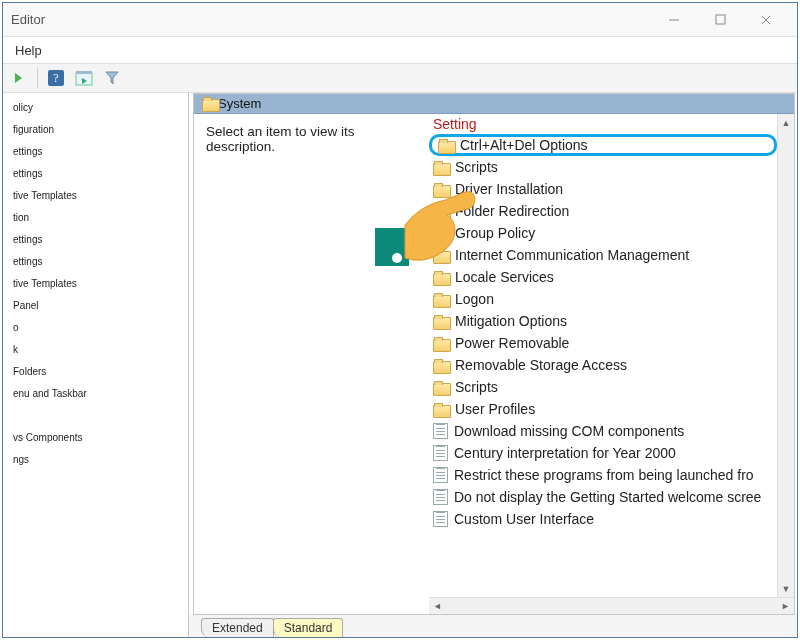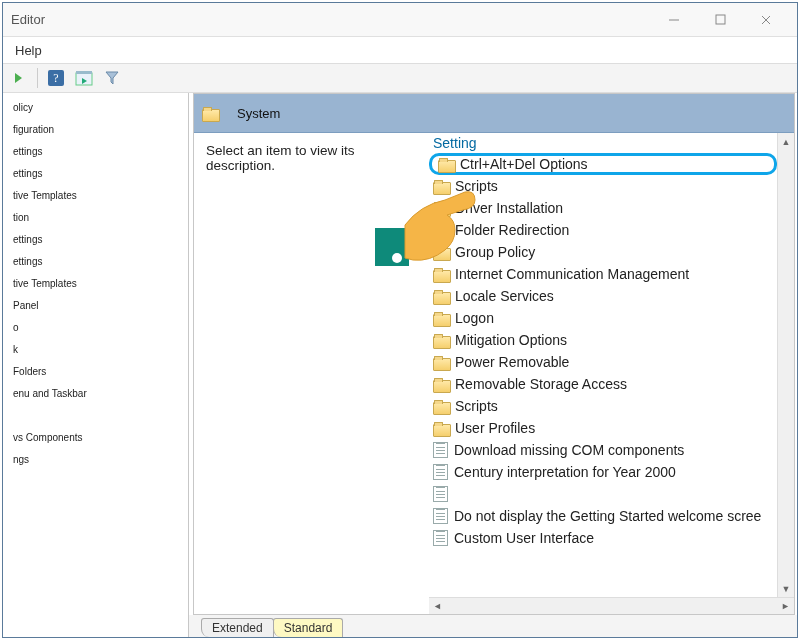--- a/index.html
+++ b/index.html
@@ -100,25 +100,25 @@
   .main-inner {
     flex: 1;
     margin: 0 2px 0 4px;
     border: 1px solid #c7c7c7;
     display: flex;
     flex-direction: column;
     overflow: hidden;
   }
   .main-header {
     background: #99b4d1;
-    height: 39px;
+    height: 20px;
     display: flex;
     align-items: center;
     padding: 0 8px;
-    gap: 19px;
+    gap: 0;
     color: #111;
     border-bottom: 1px solid #7c9dbf;
   }
   .main-body {
     flex: 1;
     display: flex;
     overflow: hidden;
     background: #fff;
   }
   .desc-col {
@@ -140,21 +140,21 @@
     display: flex;
     overflow: hidden;
   }
   .list-inner {
     flex: 1;
     overflow: hidden;
   }
   .col-header {
     font-size: 14px;
     padding: 2px 4px;
-    color: #0369a1;
+    color: #b91c1c;
   }
   .setting-item {
     display: flex;
     align-items: center;
     gap: 6px;
     height: 22px;
     padding: 0 4px;
     font-size: 14px;
     white-space: nowrap;
   }
@@ -388,20 +388,21 @@
                     <div class="setting-item">
                       <span class="policy-icon"></span>
                       <span>Download missing COM components</span>
                     </div>
                     <div class="setting-item">
                       <span class="policy-icon"></span>
                       <span>Century interpretation for Year 2000</span>
                     </div>
                     <div class="setting-item">
                       <span class="policy-icon"></span>
+                      <span>Restrict these programs from being launched fro</span>
                     </div>
                     <div class="setting-item">
                       <span class="policy-icon"></span>
                       <span>Do not display the Getting Started welcome scree</span>
                     </div>
                     <div class="setting-item">
                       <span class="policy-icon"></span>
                       <span>Custom User Interface</span>
                     </div>
                   </div>

